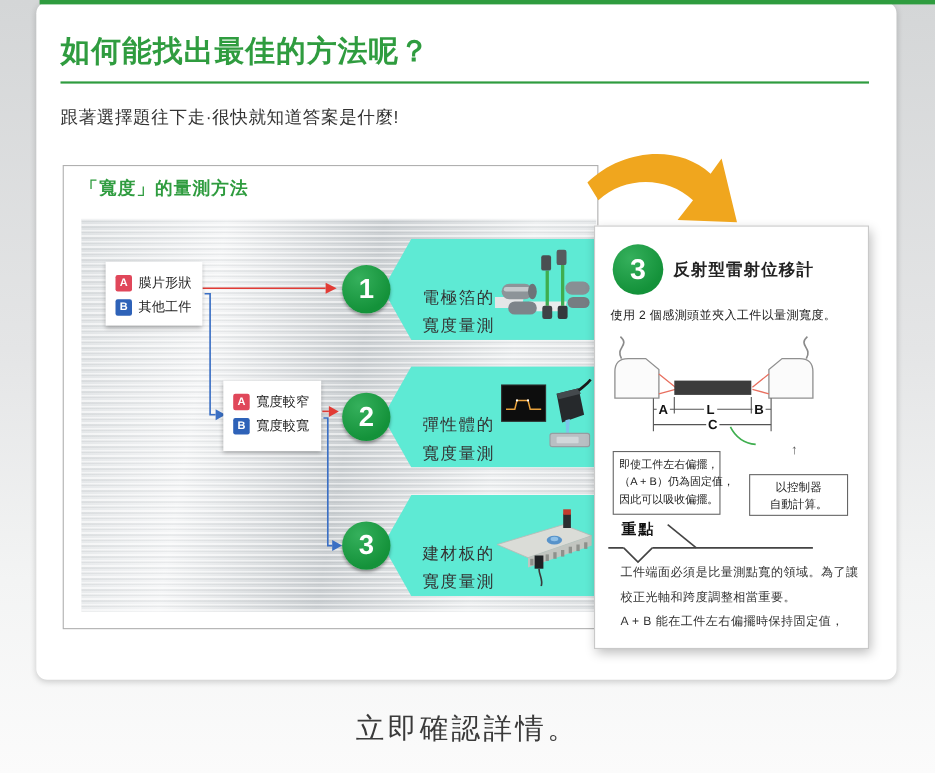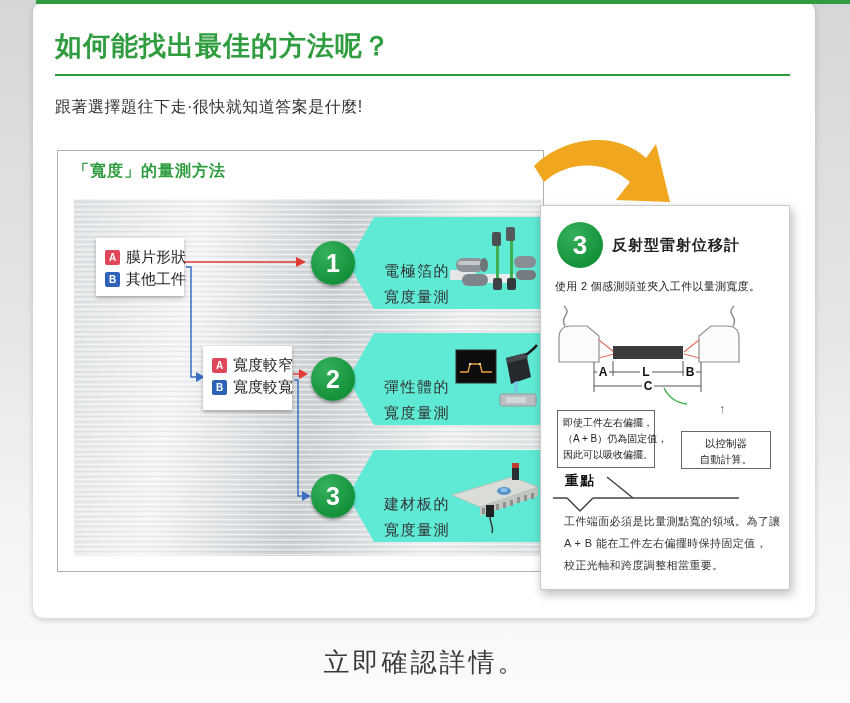--- a/index.html
+++ b/index.html
@@ -35,21 +35,21 @@
 
   
   .cond{position:absolute;background:#fff;box-shadow:0 2px 4px rgba(0,0,0,.28);z-index:5;
         padding:8px 9px;box-sizing:border-box;}
   .cond1{left:38px;top:87px;width:88px;height:58px;}
   .cond2{left:145px;top:195px;width:89px;height:64px;}
   .cond-row{display:flex;align-items:center;height:21px;margin:1px 0;}
   .badge{width:15px;height:15px;border-radius:2px;color:#fff;font-size:10px;font-weight:bold;
          display:flex;align-items:center;justify-content:center;flex:0 0 15px;}
   .badge.red{background:#e0475a;} .badge.blue{background:#2e62b8;}
-  .cond-label{font-size:15px;color:#222;margin-left:6px;white-space:nowrap;}
+  .cond-label{font-size:12px;color:#222;margin-left:6px;white-space:nowrap;}
 
   
   .circle{position:absolute;width:44px;height:44px;border-radius:50%;z-index:4;
           background:radial-gradient(circle at 35% 28%,#35b05c,#14923a 70%);
           box-shadow:0 2px 3px rgba(0,0,0,.35);
           color:#fff;font-size:25px;font-weight:bold;display:flex;align-items:center;justify-content:center;}
   .c1{left:253px;top:90px;} .c2{left:253px;top:206px;} .c3{left:253px;top:323px;}
 
   
   .chev{position:absolute;left:290px;width:192px;height:92px;background:#5eead4;z-index:3;
@@ -261,22 +261,22 @@
     <svg class="kp-svg" width="200" height="52" viewBox="0 0 200 52">
       <g stroke="#444" stroke-width="1.5" fill="none">
         <path d="M4,32 H18 M44,32 H190"></path>
         <path d="M58,11 L84,32"></path>
         <path d="M18,32 L31,45 L44,32"></path>
       </g>
     </svg>
     <div class="kp-label">重點</div>
     <div class="kp-text">
       <span>工件端面必須是比量測點寬的領域。為了讓</span>
+      <span>校正光軸和跨度調整相當重要。</span>
       <span>A + B 能在工件左右偏擺時保持固定值，</span>
-      <span>校正光軸和跨度調整相當重要。</span>
     </div>
   </div>
 
   <svg class="swoosh" width="170" height="110" viewBox="0 0 170 110">
     <path d="M14,36 C44,6 96,0 126,28 L136,14 L150,72 L96,70 L110,52 C86,30 48,30 24,52 Z" fill="#f0a61e"></path>
   </svg>
 
   <div class="cta">立即確認詳情。</div>
 </div>
 

